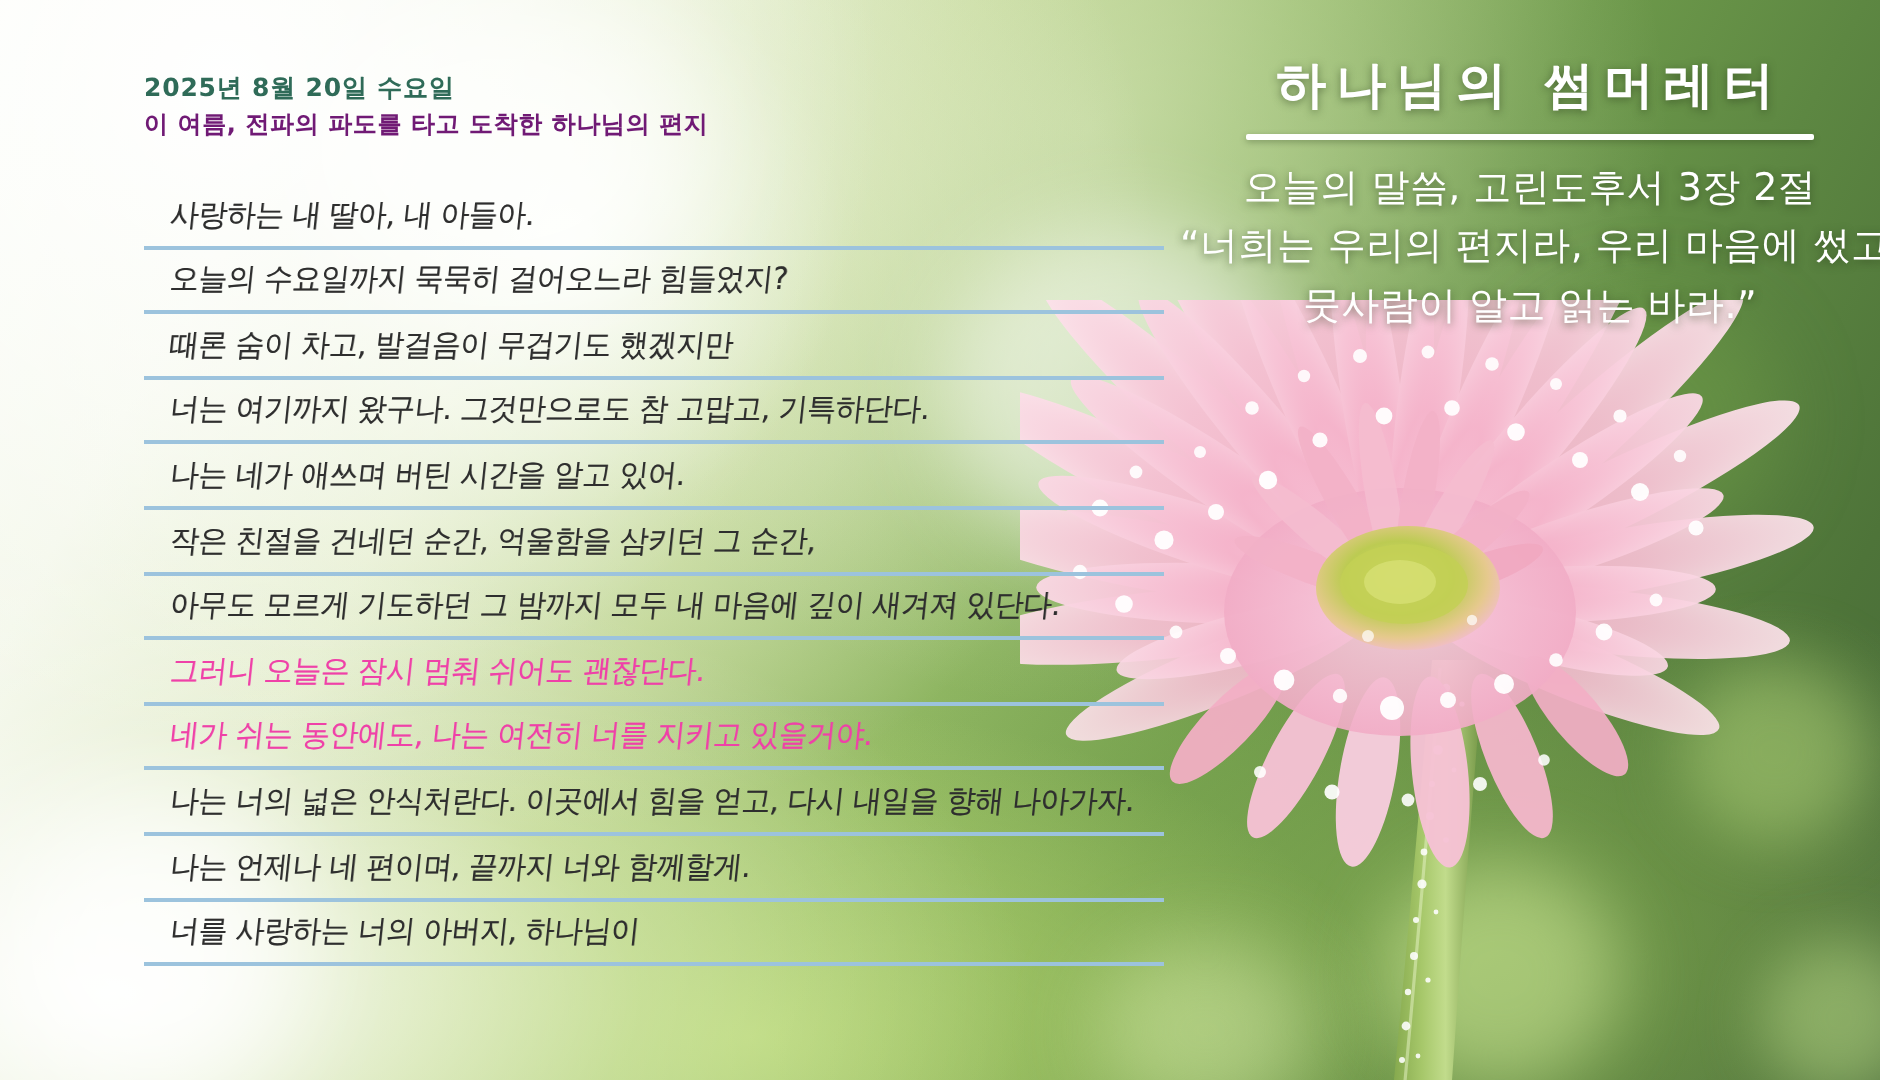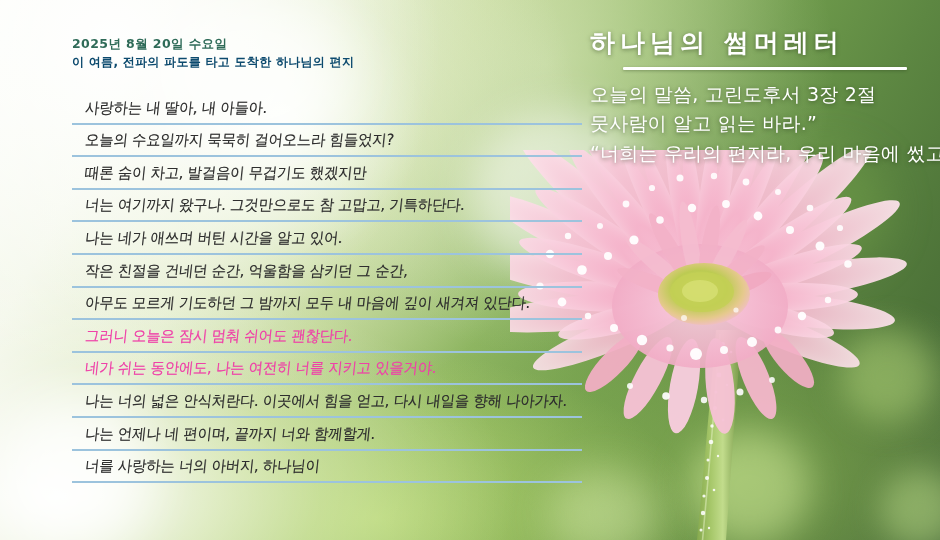--- a/index.html
+++ b/index.html
@@ -82,32 +82,32 @@
   .hdr-left .l1 {
     font-size: 12.5px;
     font-weight: bold;
     color: #2f6b58;
     letter-spacing: 0.4px;
     white-space: nowrap;
   }
   .hdr-left .l2 {
     font-size: 12px;
     font-weight: bold;
-    color: #0c4a6e;
+    color: #701a75;
     letter-spacing: 0.3px;
     white-space: nowrap;
   }
 
   
   .hdr-right {
     position: absolute;
     left: 590px;
     top: 26px;
     width: 350px;
-    text-align: left;
+    text-align: center;
   }
   .hdr-right .title {
     font-size: 25px;
     font-weight: bold;
     color: #ffffff;
     letter-spacing: 5px;
     text-shadow: 0 1px 4px rgba(40,60,25,0.55);
     white-space: nowrap;
   }
   .hdr-right .rule {
@@ -422,22 +422,22 @@
   <div class="hdr-left">
     <div class="l1">2025년 8월 20일 수요일</div>
     <div class="l2">이 여름, 전파의 파도를 타고 도착한 하나님의 편지</div>
   </div>
 
   <div class="hdr-right">
     <div class="title">하나님의  썸머레터</div>
     <div class="rule"></div>
     <div class="verse">
       <div>오늘의 말씀, 고린도후서 3장 2절</div>
+      <div>“너희는 우리의 편지라, 우리 마음에 썼고</div>
       <div>뭇사람이 알고 읽는 바라.”</div>
-      <div>“너희는 우리의 편지라, 우리 마음에 썼고</div>
     </div>
   </div>
 
   <div id="letter">
       <div class="line-row">
         <div class="txt">사랑하는 내 딸아, 내 아들아.</div>
         <div class="rule"></div>
       </div>
       <div class="line-row">
         <div class="txt">오늘의 수요일까지 묵묵히 걸어오느라 힘들었지?</div>

